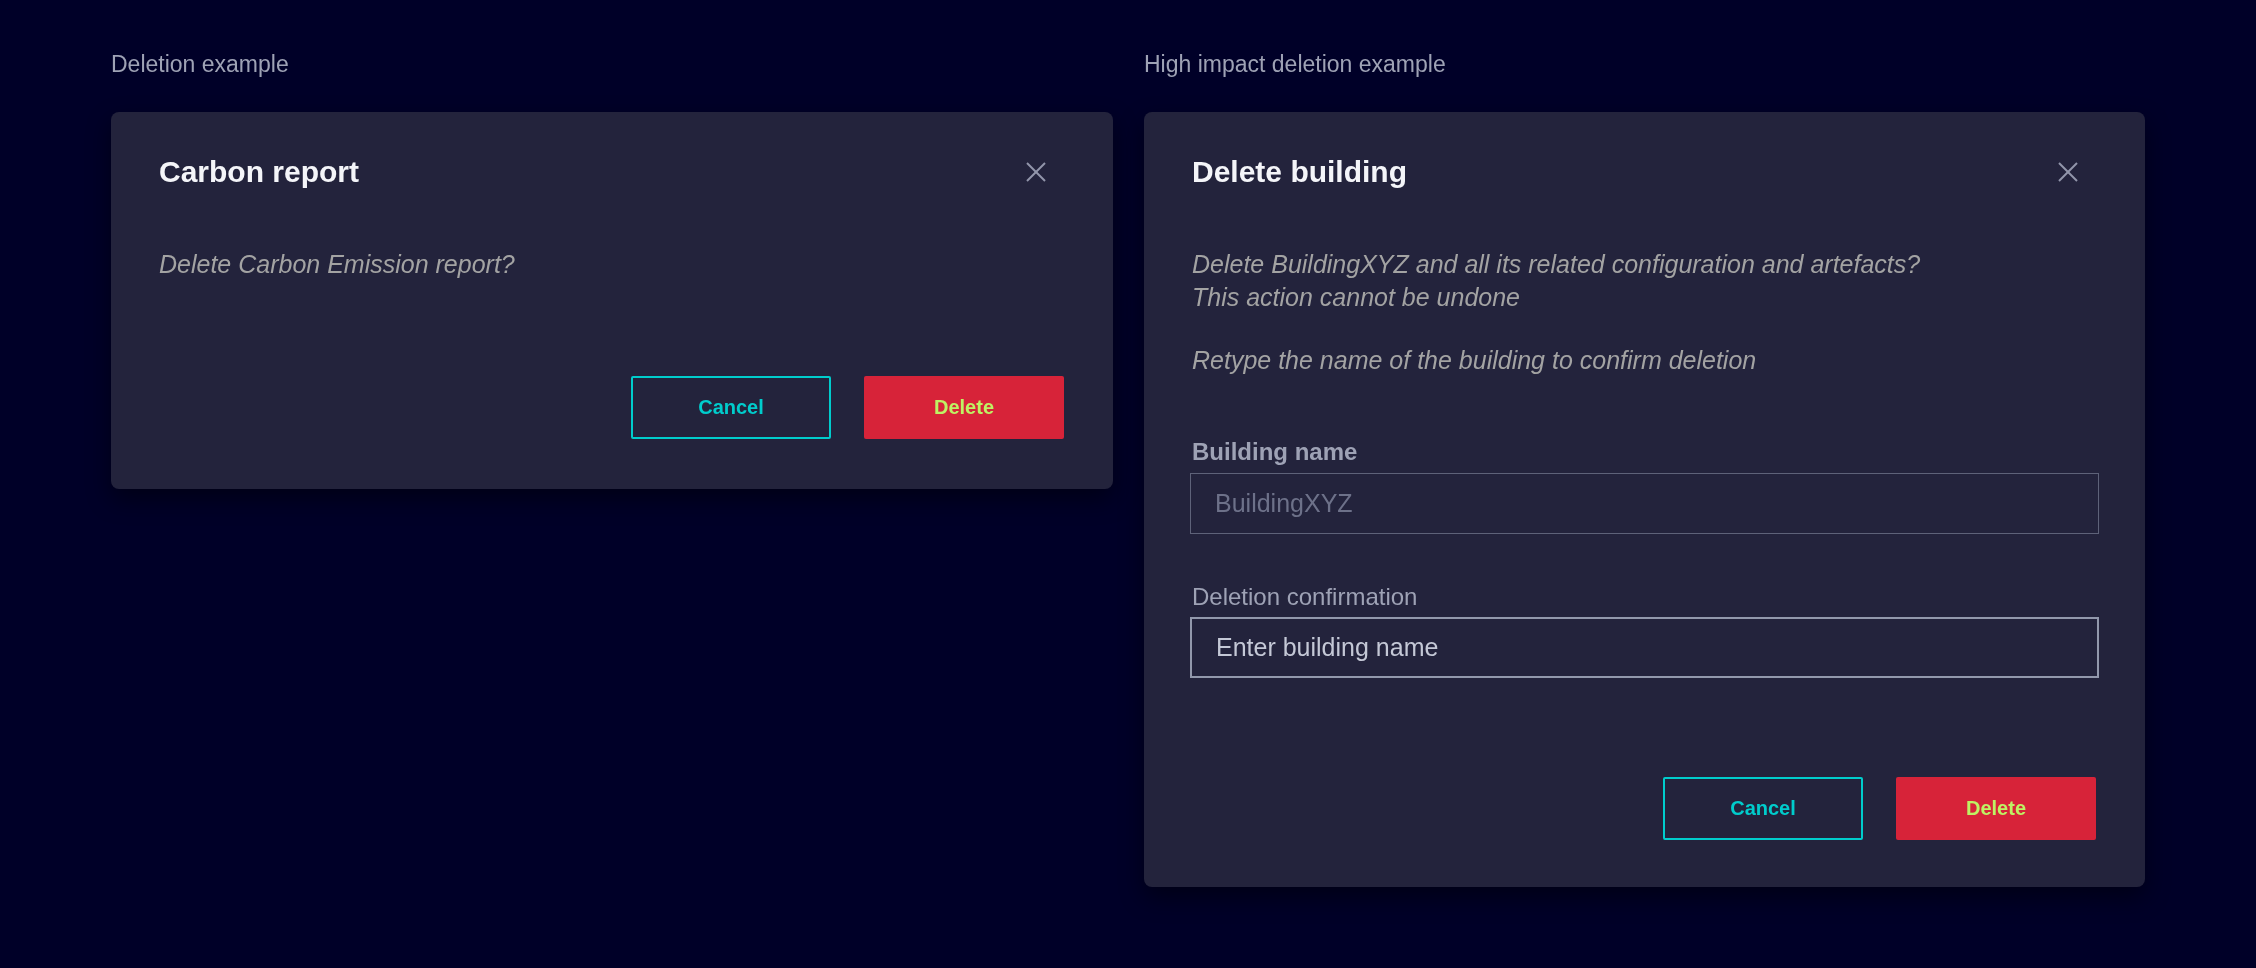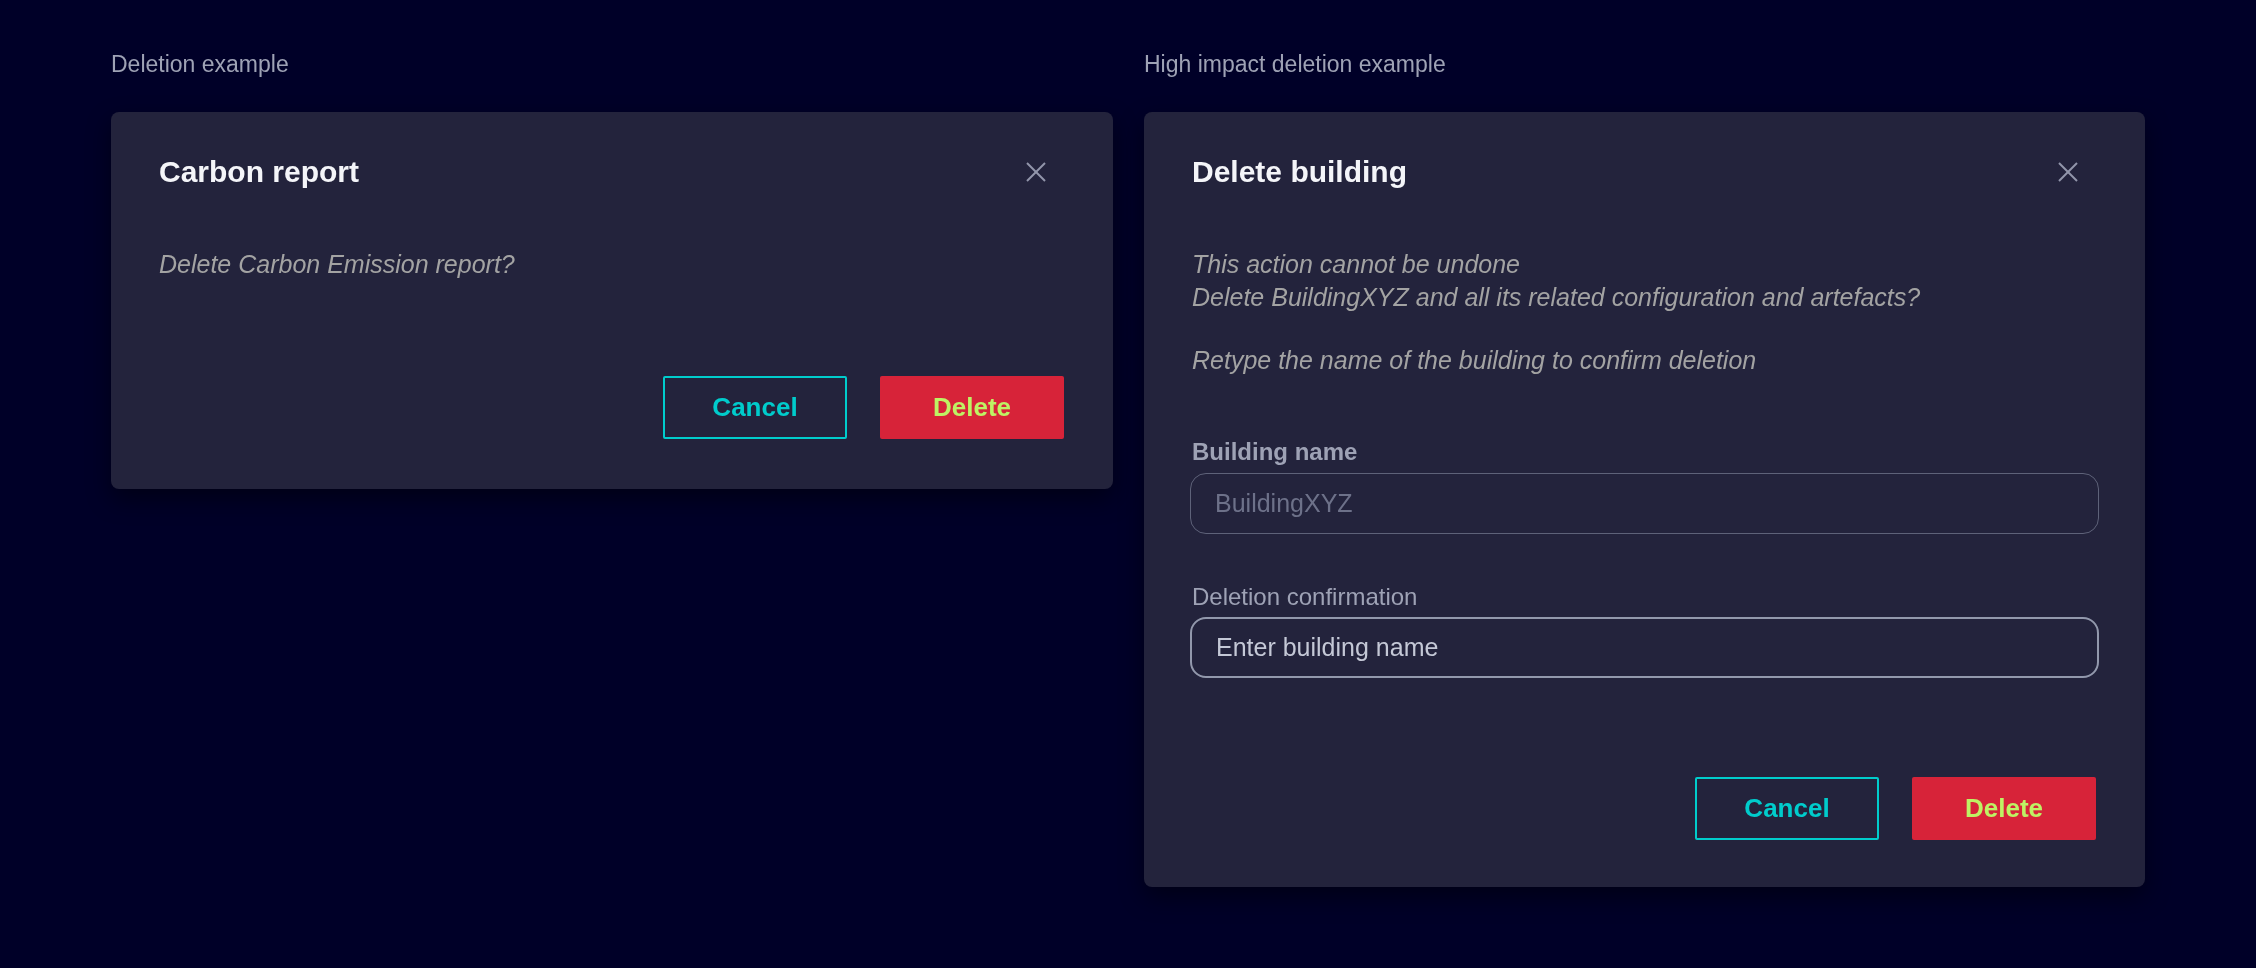--- a/index.html
+++ b/index.html
@@ -73,21 +73,21 @@
   }
   .lbl-building { top: 326px; font-weight: bold; }
   .lbl-confirm  { top: 471px; }
 
   .text-input {
     position: absolute;
     left: 46px;
     width: 909px;
     height: 61px;
     background: transparent;
-    border-radius: 16px;
+    border-radius: 0;
     font-family: "Liberation Sans", sans-serif;
     font-size: 25px;
     padding: 0 24px;
     outline: none;
   }
   .input-disabled {
     top: 361px;
     border: 1px solid #5e6279;
     color: #6d7189;
   }
@@ -101,25 +101,25 @@
   .button-row {
     position: absolute;
     right: 49px;
     display: flex;
     gap: 33px;
   }
   .row-left  { bottom: 50px; }
   .row-right { bottom: 47px; }
 
   .btn {
-    width: 184px;
+    width: 200px;
     height: 63px;
     border-radius: 2px;
     font-family: "Liberation Sans", sans-serif;
-    font-size: 26px;
+    font-size: 20px;
     font-weight: 700;
     display: flex; align-items: center; justify-content: center;
     cursor: pointer;
   }
   .btn-cancel {
     background: transparent;
     border: 2px solid #00cccc;
     color: #00cccc;
   }
   .btn-delete {
@@ -160,22 +160,22 @@
     <div class="dialog-title">Delete building</div>
 
     <button class="close-btn">
       <svg width="22" height="22" viewBox="0 0 22 22">
         <line x1="2" y1="2" x2="20" y2="20" stroke="#9296ab" stroke-width="2"></line>
         <line x1="20" y1="2" x2="2" y2="20" stroke="#9296ab" stroke-width="2"></line>
       </svg>
     </button>
 
     <div class="dialog-message msg-main">
+      <div>Delete BuildingXYZ and all its related configuration and artefacts?</div>
       <div>This action cannot be undone</div>
-      <div>Delete BuildingXYZ and all its related configuration and artefacts?</div>
     </div>
 
     <div class="dialog-message msg-retype">Retype the name of the building to confirm deletion</div>
 
     <div class="field-label lbl-building">Building name</div>
     <input class="text-input input-disabled" type="text" disabled="" value="BuildingXYZ" style="">
 
     <div class="field-label lbl-confirm">Deletion confirmation</div>
     <input class="text-input input-active" type="text" placeholder="Enter building name" style="">
 

